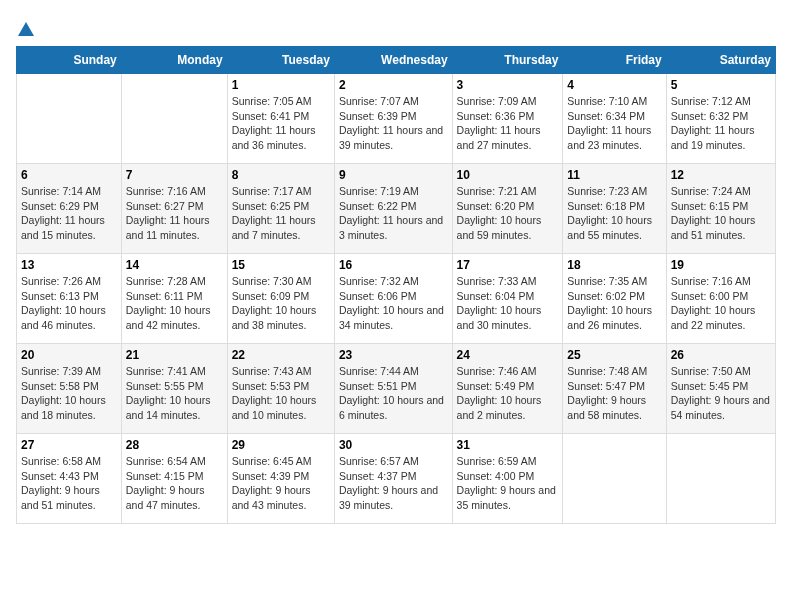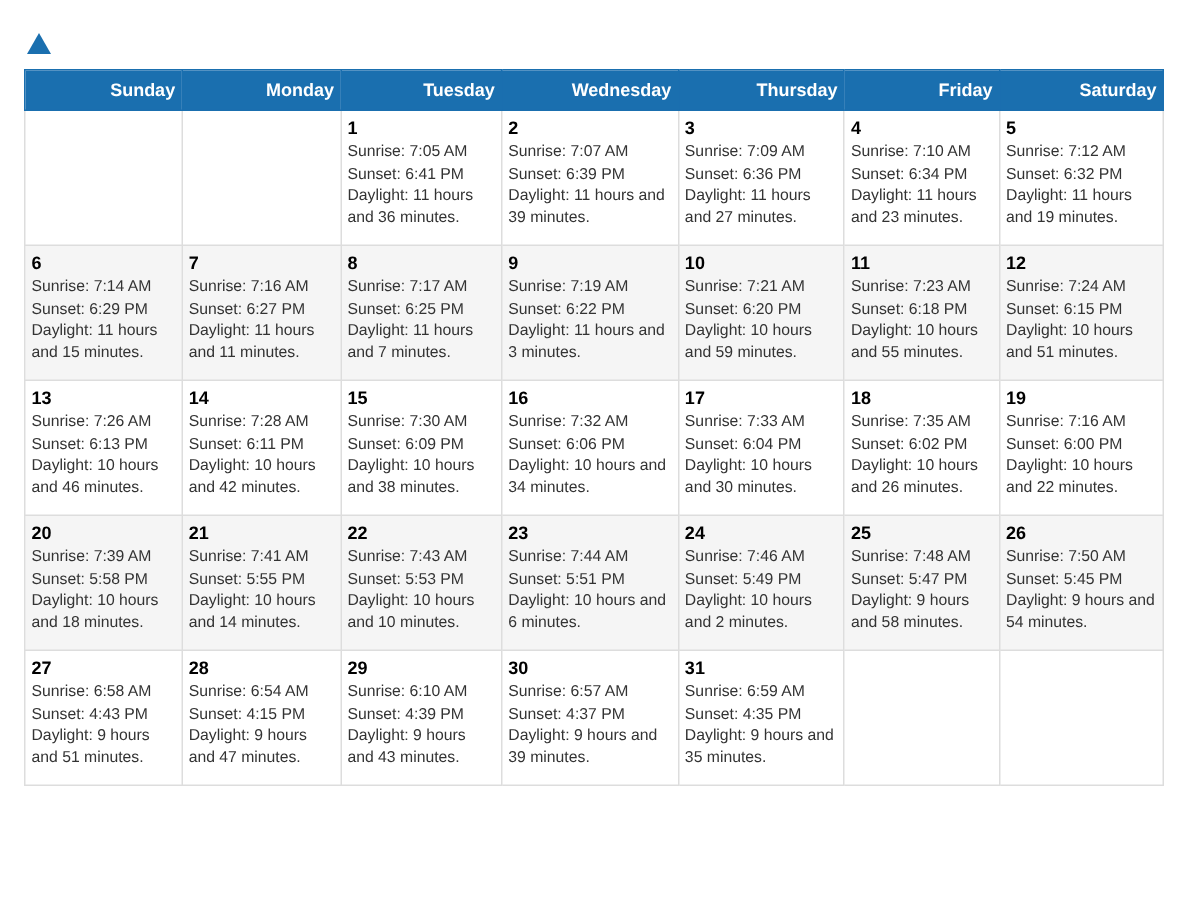--- a/index.html
+++ b/index.html
@@ -302,33 +302,33 @@
         <span class="day-detail">Daylight: 9 hours and 51 minutes.</span>
       </td>
         <td>
         <span class="day-number">28</span>
         <span class="day-detail">Sunrise: 6:54 AM</span><br>
         <span class="day-detail">Sunset: 4:15 PM</span><br>
         <span class="day-detail">Daylight: 9 hours and 47 minutes.</span>
       </td>
         <td>
         <span class="day-number">29</span>
-        <span class="day-detail">Sunrise: 6:10 AM</span><br>
+        <span class="day-detail">Sunrise: 6:45 AM</span><br>
         <span class="day-detail">Sunset: 4:39 PM</span><br>
         <span class="day-detail">Daylight: 9 hours and 43 minutes.</span>
       </td>
         <td>
         <span class="day-number">30</span>
         <span class="day-detail">Sunrise: 6:57 AM</span><br>
         <span class="day-detail">Sunset: 4:37 PM</span><br>
         <span class="day-detail">Daylight: 9 hours and 39 minutes.</span>
       </td>
         <td>
         <span class="day-number">31</span>
         <span class="day-detail">Sunrise: 6:59 AM</span><br>
-        <span class="day-detail">Sunset: 4:35 PM</span><br>
+        <span class="day-detail">Sunset: 4:00 PM</span><br>
         <span class="day-detail">Daylight: 9 hours and 35 minutes.</span>
       </td>
         <td class="empty-cell"></td>
         <td class="empty-cell"></td>
       </tr>
     </tbody>
 </table>
 
 </body></html>

